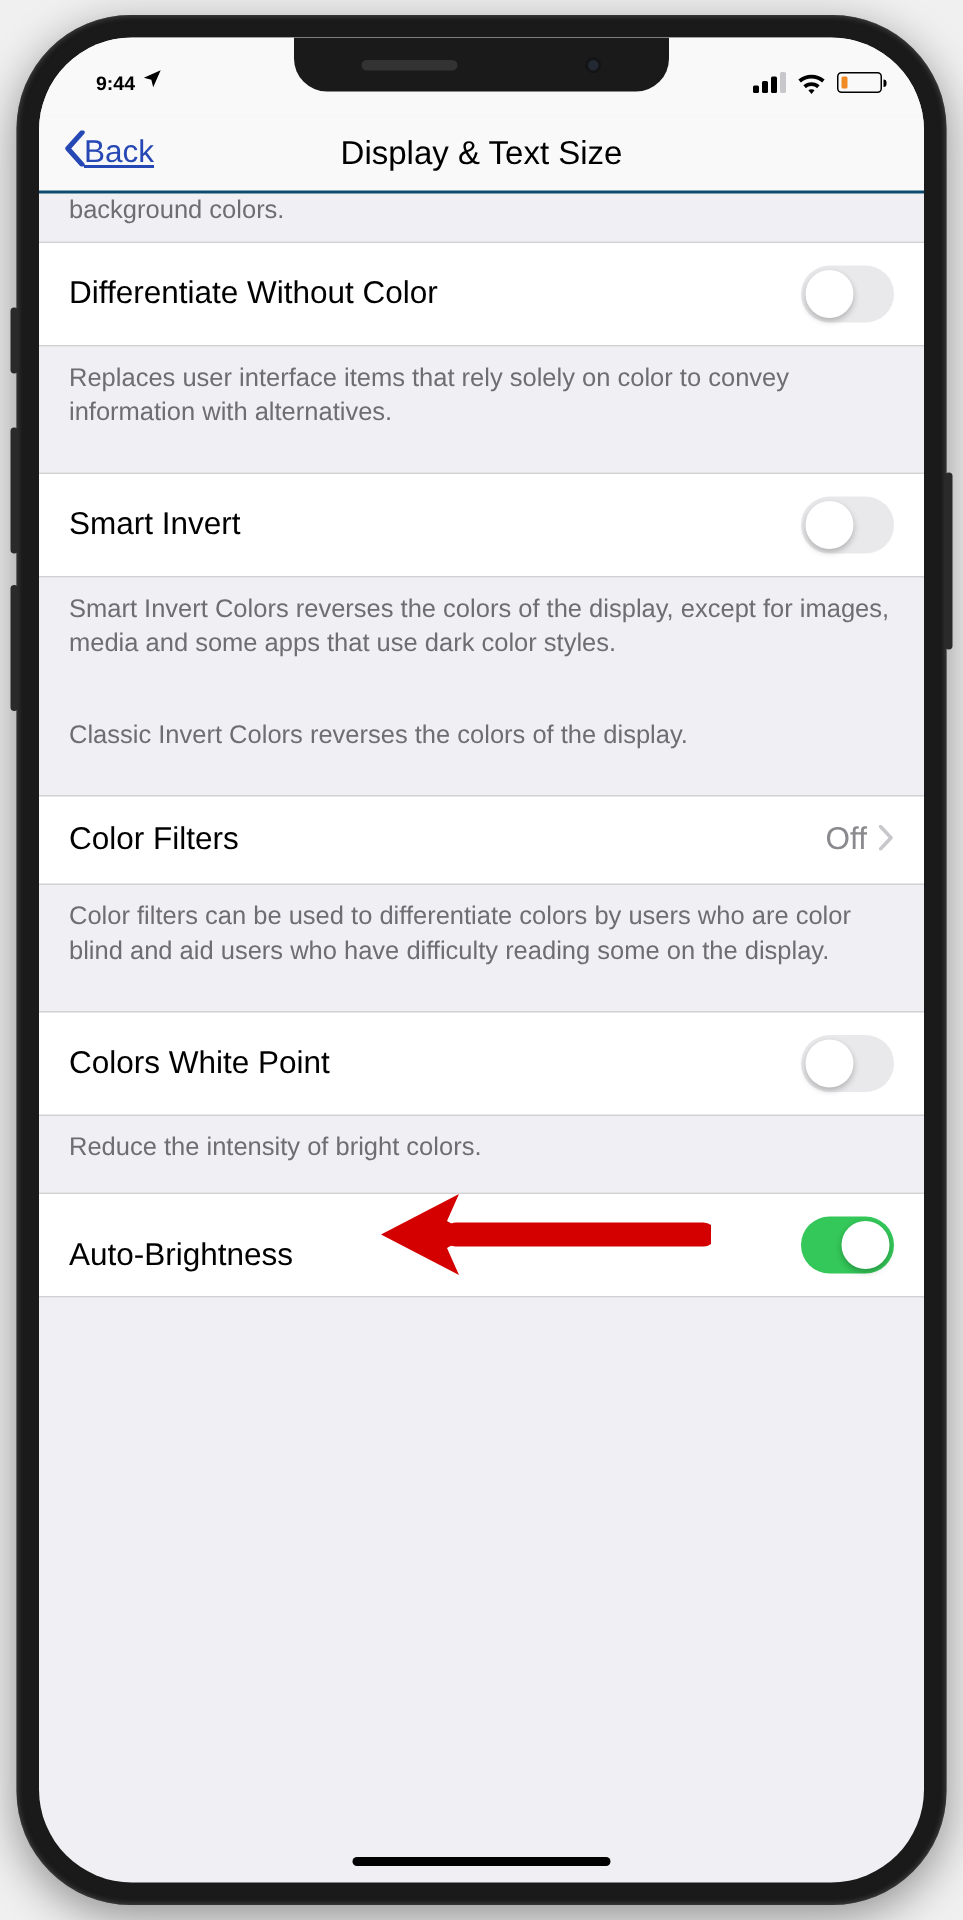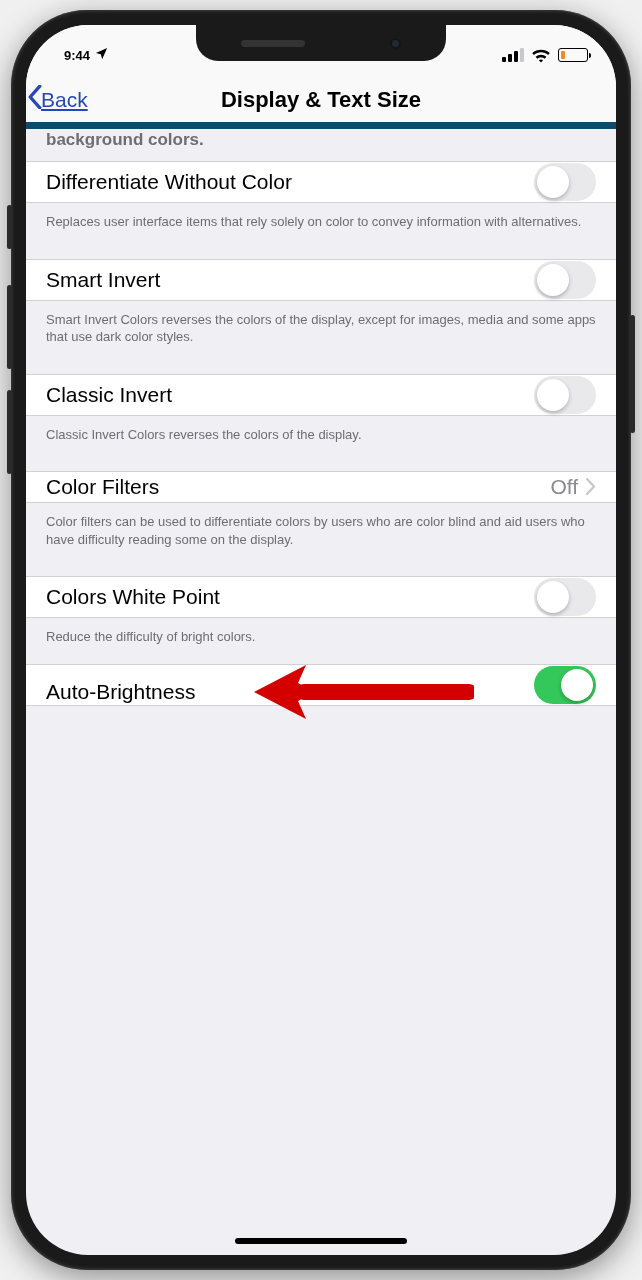--- a/index.html
+++ b/index.html
@@ -62,69 +62,68 @@
       justify-content: space-between;
       padding: 0 28px;
       font-size: 13px;
       font-weight: 600;
     }
     .status-left { display:flex; align-items:center; gap:4px; padding-left:10px; padding-top: 8px;}
     .status-right { display:flex; align-items:center; gap:7px; padding-top: 8px;}
     .nav-bar {
       height: 52px;
       background: #f9f9f9;
-      border-bottom: 7px solid #0c4a6e;
-      display: flex;
-      align-items: center;
-      position: relative;
-      padding: 0 1px;
+      border-bottom: 2px solid #0c4a6e;
+      display: flex;
+      align-items: center;
+      position: relative;
+      padding: 0 16px;
     }
     .back-btn {
       display: flex;
       align-items: center;
       color: #2648b4;
       font-size: 21px;
       text-decoration: underline;
       cursor: pointer;
     }
     .back-chevron { font-size: 28px; text-decoration:none; font-weight:400; margin-right:-2px;}
     .nav-title {
       position: absolute;
       left: 50%;
       transform: translateX(-50%);
       font-size: 22px;
-      font-weight: 700;
+      font-weight: 400;
     }
     .content { background: #efeff4; }
     .partial-desc {
       background: #efeff4;
       padding: 0 20px 10px;
       color: #6d6d72;
       font-size: 17px;
       line-height: 1.3;
-      font-weight: bold;
     }
     .row {
       background: #fff;
       border-top: 1px solid #d1d1d4;
       border-bottom: 1px solid #d1d1d4;
-      padding: 1px 20px;
+      padding: 15px 20px;
       display: flex;
       align-items: center;
       justify-content: space-between;
       position: relative;
     }
     .row-label { font-size: 21px; color: #000; }
     .row-value { font-size: 21px; color: #8a8a8e; margin-right: 8px; }
     .row-right { display:flex; align-items:center; }
     .desc {
       background: #efeff4;
       padding: 10px 20px 28px;
       color: #6d6d72;
-      font-size: 13px;
+      font-size: 17px;
       line-height: 1.35;
     }
     .desc.short { padding-bottom: 18px; }
     .toggle {
       width: 62px;
       height: 38px;
       background: #e9e9eb;
       border-radius: 19px;
       position: relative;
       cursor: pointer;
@@ -238,26 +237,20 @@
       <div class="desc">Replaces user interface items that rely solely on color to convey information with alternatives.</div>
 
       <div class="row">
         <span class="row-label">Smart Invert</span>
         <div class="toggle">
             <div class="knob"></div>
           </div>
       </div>
       <div class="desc">Smart Invert Colors reverses the colors of the display, except for images, media and some apps that use dark color styles.</div>
 
-      <div class="row">
-        <span class="row-label">Classic Invert</span>
-        <div class="toggle">
-            <div class="knob"></div>
-          </div>
-      </div>
       <div class="desc">Classic Invert Colors reverses the colors of the display.</div>
 
       <div class="row">
         <span class="row-label">Color Filters</span>
         <div class="row-right">
           <span class="row-value">Off</span>
           <span class="chevron-right">
             <svg width="10" height="17" viewBox="0 0 10 17" fill="none">
                 <path d="M1 1l7 7.5L1 16" stroke="#c7c7cc" stroke-width="2.3" stroke-linecap="round" stroke-linejoin="round"></path>
               </svg>
@@ -265,21 +258,21 @@
         </div>
       </div>
       <div class="desc">Color filters can be used to differentiate colors by users who are color blind and aid users who have difficulty reading some on the display.</div>
 
       <div class="row">
         <span class="row-label">Colors White Point</span>
         <div class="toggle">
             <div class="knob"></div>
           </div>
       </div>
-      <div class="desc short">Reduce the difficulty of bright colors.</div>
+      <div class="desc short">Reduce the intensity of bright colors.</div>
 
       <div class="row" style="position:relative;align-items:flex-end;">
         <span class="row-label">Auto-Brightness</span>
         <div class="toggle on">
             <div class="knob"></div>
           </div>
         <svg class="arrow-annot" style="left:218px; top:-6px;" width="230" height="66" viewBox="0 0 230 66">
           <defs>
               <filter id="s">
                 <feDropShadow dx="0" dy="0" stdDeviation="0"></feDropShadow>

